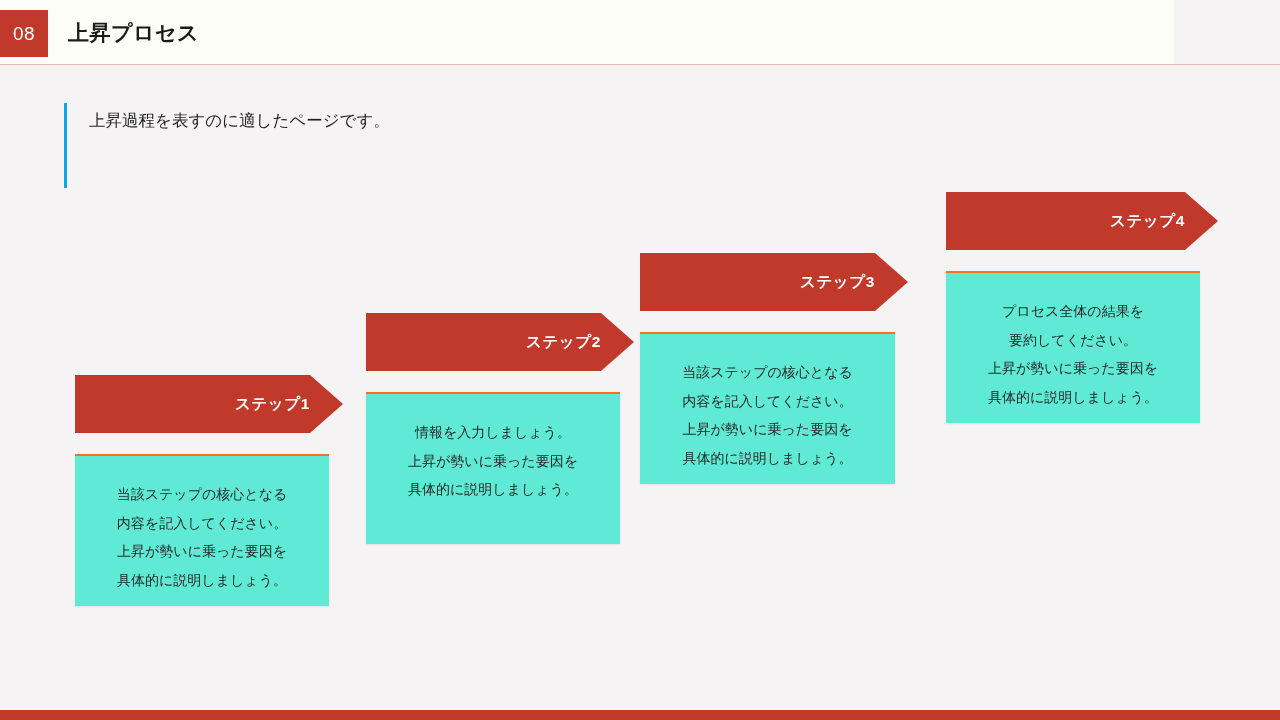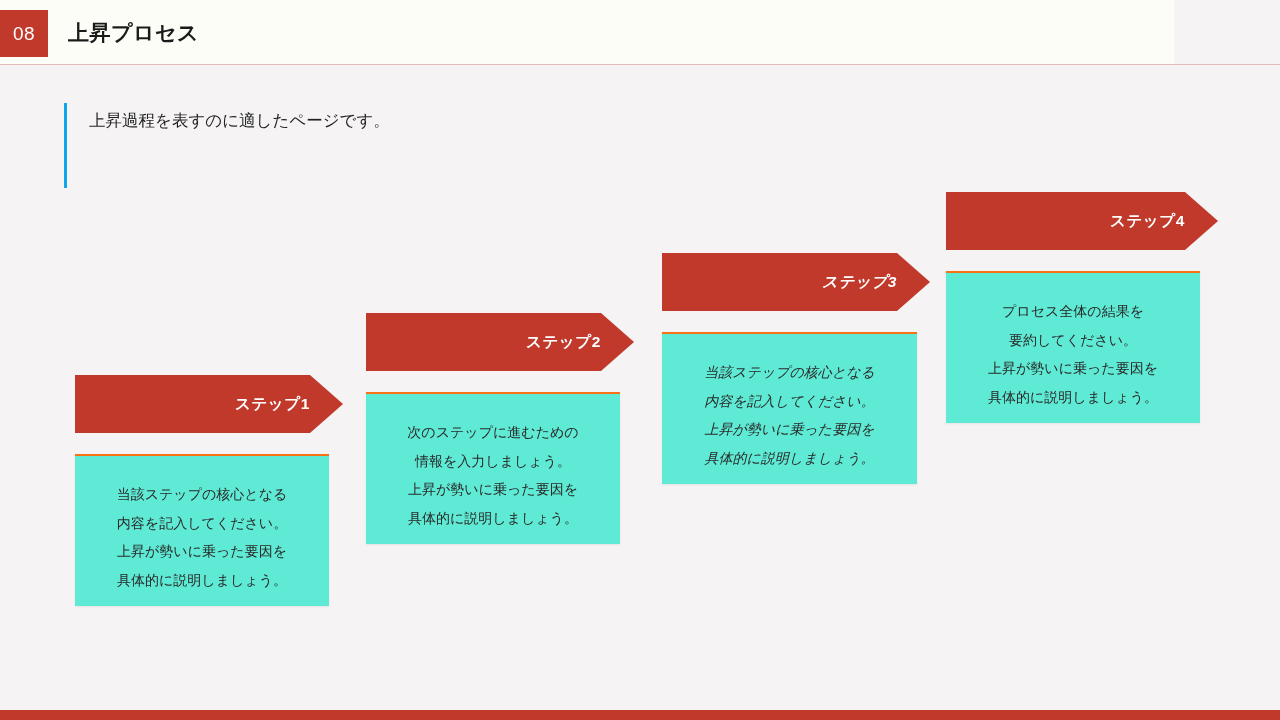--- a/index.html
+++ b/index.html
@@ -118,21 +118,21 @@
 
   
   #step-1 { left: 75px;  top: 375px; }
   #step-1 .arrow { width: 235px; }
   #step-1 .card  { width: 254px; height: 152px; margin-top: 21px; }
 
   #step-2 { left: 366px; top: 313px; }
   #step-2 .arrow { width: 235px; }
   #step-2 .card  { width: 254px; height: 152px; margin-top: 21px; }
 
-  #step-3 { left: 662px; top: 253px; font-style: italic; }
+  #step-3 { left: 640px; top: 253px; }
   #step-3 .arrow { width: 235px; }
   #step-3 .card  { width: 255px; height: 152px; margin-top: 21px; }
 
   #step-4 { left: 946px; top: 192px; }
   #step-4 .arrow { width: 239px; }
   #step-4 .card  { width: 254px; height: 152px; margin-top: 21px; }
 
   
   .footer-bar {
     position: absolute;
@@ -166,21 +166,20 @@
     <div class="card-line">具体的に説明しましょう。</div>
   </div>
 </div>
 
 <div class="step" id="step-2">
   <div class="arrow">
     <span class="arrow-label">ステップ2</span>
     <span class="arrow-tip"></span>
   </div>
   <div class="card">
-    <div class="card-line">次のステップに進むための</div>
     <div class="card-line">情報を入力しましょう。</div>
     <div class="card-line">上昇が勢いに乗った要因を</div>
     <div class="card-line">具体的に説明しましょう。</div>
   </div>
 </div>
 
 <div class="step" id="step-3">
   <div class="arrow">
     <span class="arrow-label">ステップ3</span>
     <span class="arrow-tip"></span>

